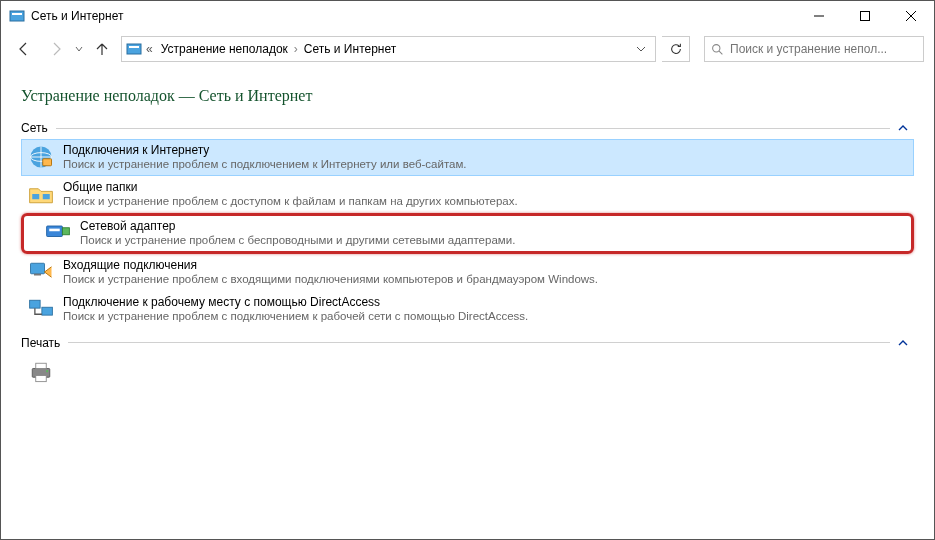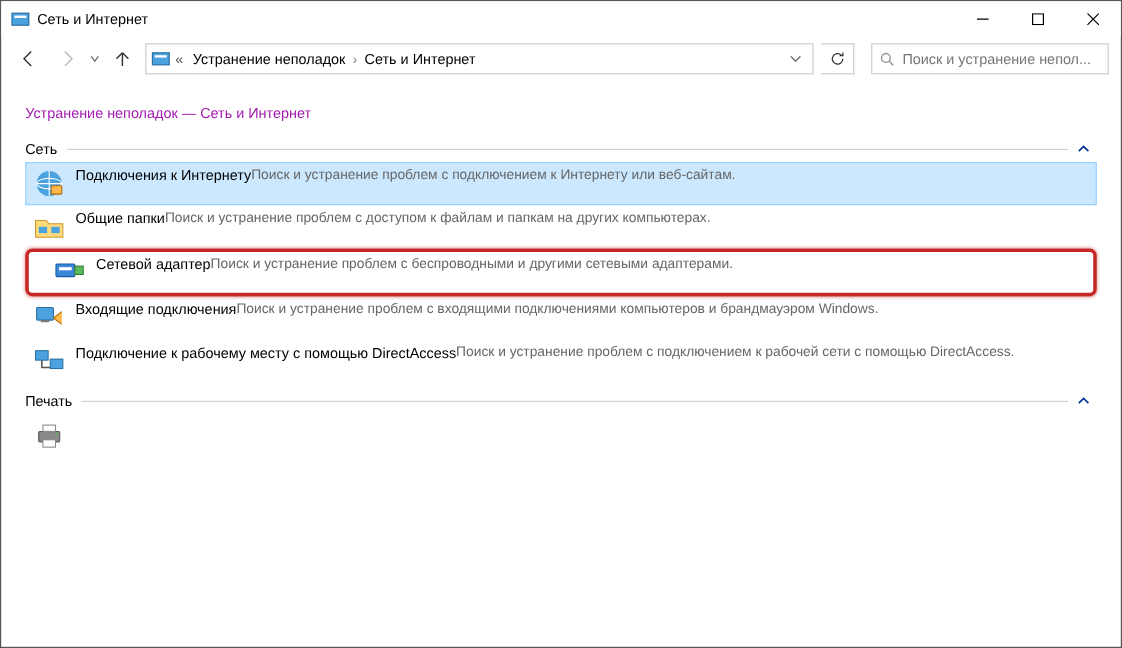--- a/index.html
+++ b/index.html
@@ -71,41 +71,42 @@
       color: #555;
     }
     .refresh-btn {
       width: 28px; height: 26px;
       border: 1px solid #ccc;
       border-left: none;
       display: flex; align-items: center; justify-content: center;
       color: #333;
     }
     .searchbox {
-      width: 198px; height: 26px;
+      width: 220px; height: 26px;
       border: 1px solid #ccc;
       display: flex; align-items: center;
       padding: 0 6px;
       color: #777;
       margin-left: 8px;
     }
     .searchbox .search-icon { margin-right: 6px; color: #777; }
     .searchbox input {
       border: none; outline: none;
       font-size: 12px; color: #555;
       width: 100%;
       background: transparent;
     }
 
     .content { padding: 10px 20px; }
     .page-heading {
-      color: #a21caf;
-      font-size: 12px;
+      color: #14532d;
+      font-size: 16px;
       font-weight: 400;
       margin: 10px 0 14px 0;
+      font-family: Liberation Serif, serif;
     }
 
     .cat-header {
       display: flex;
       align-items: center;
       font-size: 12px;
       color: #000;
       padding: 2px 0;
       border-bottom: 0;
       margin-top: 6px;
@@ -138,21 +139,21 @@
       border: 3px solid #c62828;
       border-radius: 6px;
       padding: 3px 20px;
       box-shadow: 0 0 3px rgba(198,40,40,0.6);
     }
     .item-icon {
       width: 28px; height: 28px;
       flex-shrink: 0;
       display: flex; align-items: center; justify-content: center;
     }
-    .item-text { display: flex; flex-direction: row; }
+    .item-text { display: flex; flex-direction: column; }
     .item-title { font-size: 12px; color: #000; }
     .item-desc { font-size: 11.5px; color: #666; line-height: 1.3; }
 
     svg { display: block; }
   </style>
 </head>
 <body>
 
 <div class="titlebar">
   <span class="titlebar-icon">

